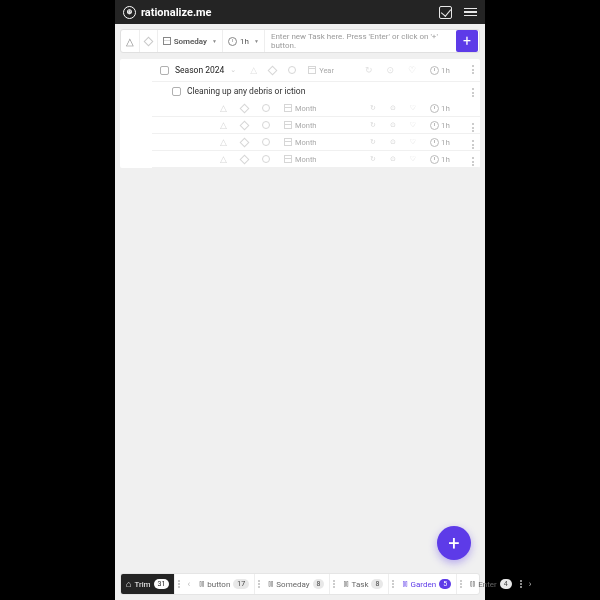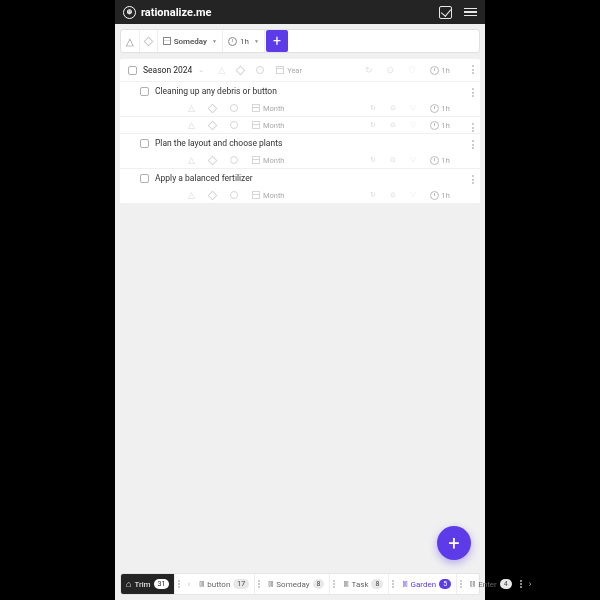--- a/index.html
+++ b/index.html
@@ -80,21 +80,21 @@
   .add-btn {
     width: 22px; height: 22px;
     background: #5d3be8;
     color: #fff;
     display: flex; align-items: center; justify-content: center;
     font-size: 14px;
     border-radius: 2px;
     margin: 1px;
   }
   
-  .list { background:#fff; margin: 6px 5px 0 5px; border-radius:2px; overflow:hidden; flex:0 0 auto; }
+  .list { background:#fff; margin: 6px 5px 0 5px; border-radius:2px; overflow:hidden; flex:0 0 auto;padding-left:32px; }
   .task-group-row, .task-row {
     padding: 0 8px;
     position: relative;
   }
   .task-title-line{
     display:flex; align-items:center; gap:6px; height:18px;
   }
   .checkbox {
     width:9px; height:9px; border:1px solid #b0b0b0; border-radius:2px; flex-shrink:0;
   }
@@ -200,20 +200,21 @@
         <span class="diamond" style="border-color:#c9c9c9;"></span>
       </div>
     <div class="input-seg caret-down">
       <span class="cal-icon" style="border-color:#888;"></span>
       <span style="color:#555; font-weight:600;">Someday</span>
     </div>
     <div class="input-seg caret-down">
       <span class="clock" style="border-color:#888;"></span>
       <span style="color:#555;">1h</span>
     </div>
+    <div class="input-field">Enter new Task here. Press 'Enter' or click on '+' button.</div>
     <div class="add-btn">+</div>
   </div>
 
   <div class="list">
 
     <div class="task-row group-row">
       <div class="task-title-line">
         <div class="checkbox"></div>
         <div class="task-title group">Season 2024</div>
         <span class="chevron-group">⌄</span>
@@ -240,21 +241,21 @@
           <span></span>
           <span></span>
           <span></span>
         </div>
     </div>
     <div class="divider"></div>
 
     <div class="task-row subtask">
       <div class="task-title-line">
         <div class="checkbox"></div>
-        <div class="task-title">Cleaning up any debris or button</div>
+        <div class="task-title">Cleaning up any debris or iction</div>
       </div>
       <div class="meta-line">
         <span style="font-size:9px;">△</span>
         <span class="diamond"></span>
         <span class="circle-icon"></span>
         <span style="display:flex;align-items:center;gap:3px;">
           <span class="cal-icon"></span>
           <span class="cal-label">Month</span>
         </span>
         <span class="spacer"></span>
@@ -294,24 +295,20 @@
       </div>
       <div class="dots">
           <span></span>
           <span></span>
           <span></span>
         </div>
     </div>
     <div class="divider"></div>
 
     <div class="task-row subtask">
-      <div class="task-title-line">
-        <div class="checkbox"></div>
-        <div class="task-title">Plan the layout and choose plants</div>
-      </div>
       <div class="meta-line">
         <span style="font-size:9px;">△</span>
         <span class="diamond"></span>
         <span class="circle-icon"></span>
         <span style="display:flex;align-items:center;gap:3px;">
           <span class="cal-icon"></span>
           <span class="cal-label">Month</span>
         </span>
         <span class="spacer"></span>
         <span class="ghost">↻</span>
@@ -324,24 +321,20 @@
       </div>
       <div class="dots">
           <span></span>
           <span></span>
           <span></span>
         </div>
     </div>
     <div class="divider"></div>
 
     <div class="task-row subtask">
-      <div class="task-title-line">
-        <div class="checkbox"></div>
-        <div class="task-title">Apply a balanced fertilizer</div>
-      </div>
       <div class="meta-line">
         <span style="font-size:9px;">△</span>
         <span class="diamond"></span>
         <span class="circle-icon"></span>
         <span style="display:flex;align-items:center;gap:3px;">
           <span class="cal-icon"></span>
           <span class="cal-label">Month</span>
         </span>
         <span class="spacer"></span>
         <span class="ghost">↻</span>

